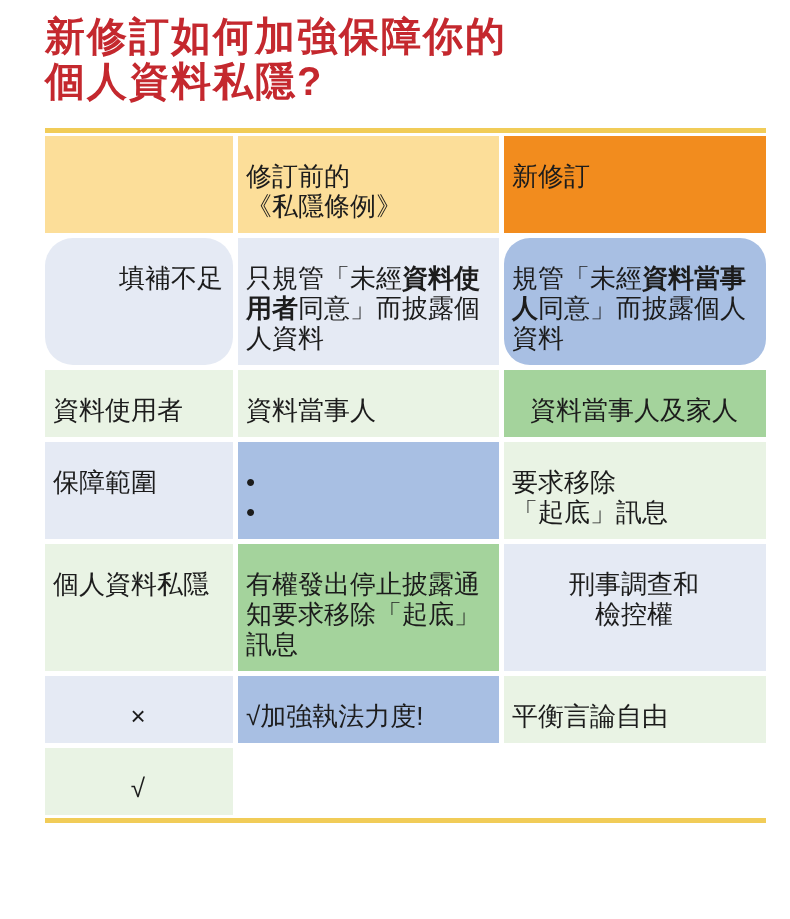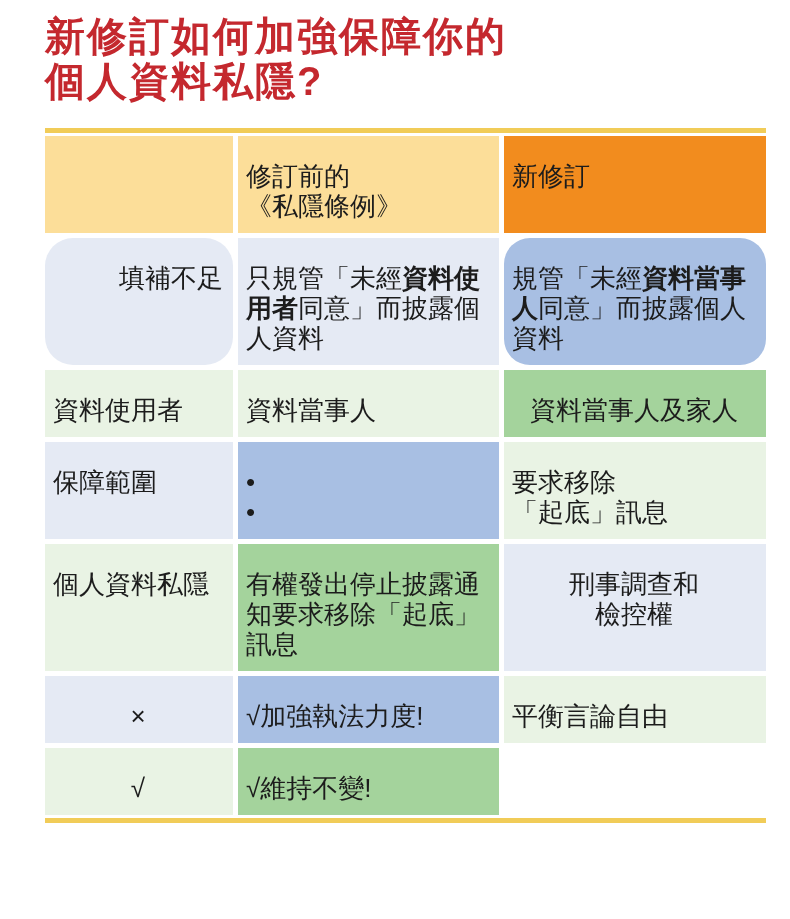--- a/index.html
+++ b/index.html
@@ -97,18 +97,17 @@
         <div class="cell theme-green light label-cell" style="text-align: left;"><span>要求移除
 「起底」訊息</span></div>
         <div class="cell theme-green light" style="text-align: left;"><span>個人資料私隱</span></div>
         <div class="cell theme-green strong" style="text-align: left;"><span>有權發出停止披露通知要求移除「起底」訊息</span></div>
         <div class="cell theme-blue light label-cell" style="text-align: center;"><span>刑事調查和
 檢控權</span></div>
         <div class="cell theme-blue light" style="text-align: center;"><span>×</span></div>
         <div class="cell theme-blue strong" style="text-align: left;"><span>√加強執法力度!</span></div>
         <div class="cell theme-green light label-cell" style="text-align: left;"><span>平衡言論自由</span></div>
         <div class="cell theme-green light" style="text-align: center;"><span>√</span></div>
-        <div class="cell theme-green strong" style="text-align: left;"><span>√維持不變!</span></div>
       </div>
 
     <div class="gold-bar bottom"></div>
   </div>
 </div>
 
 </body></html>

